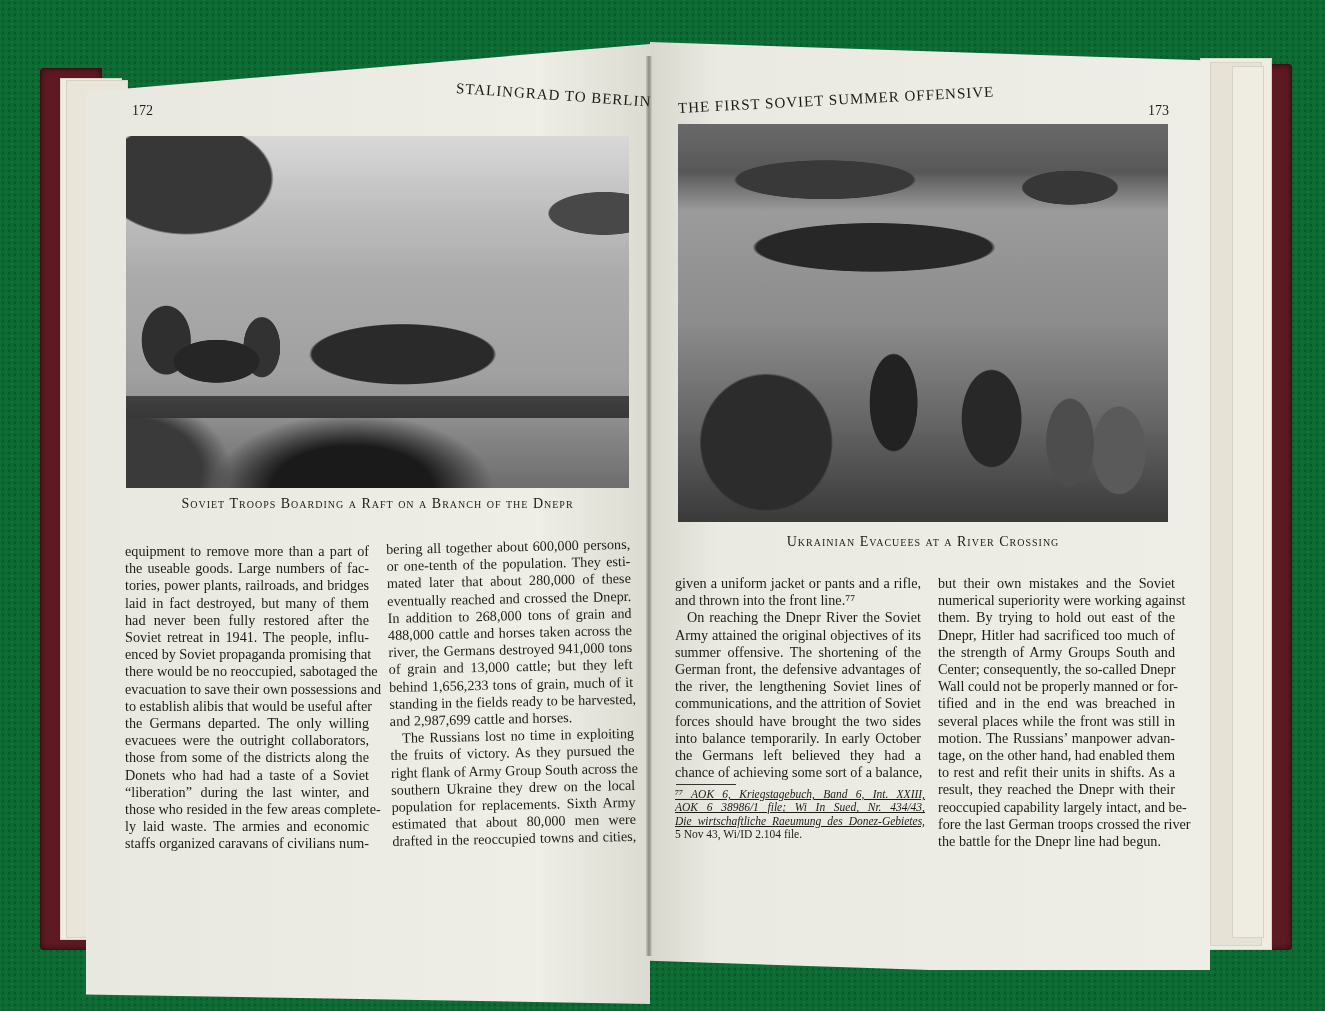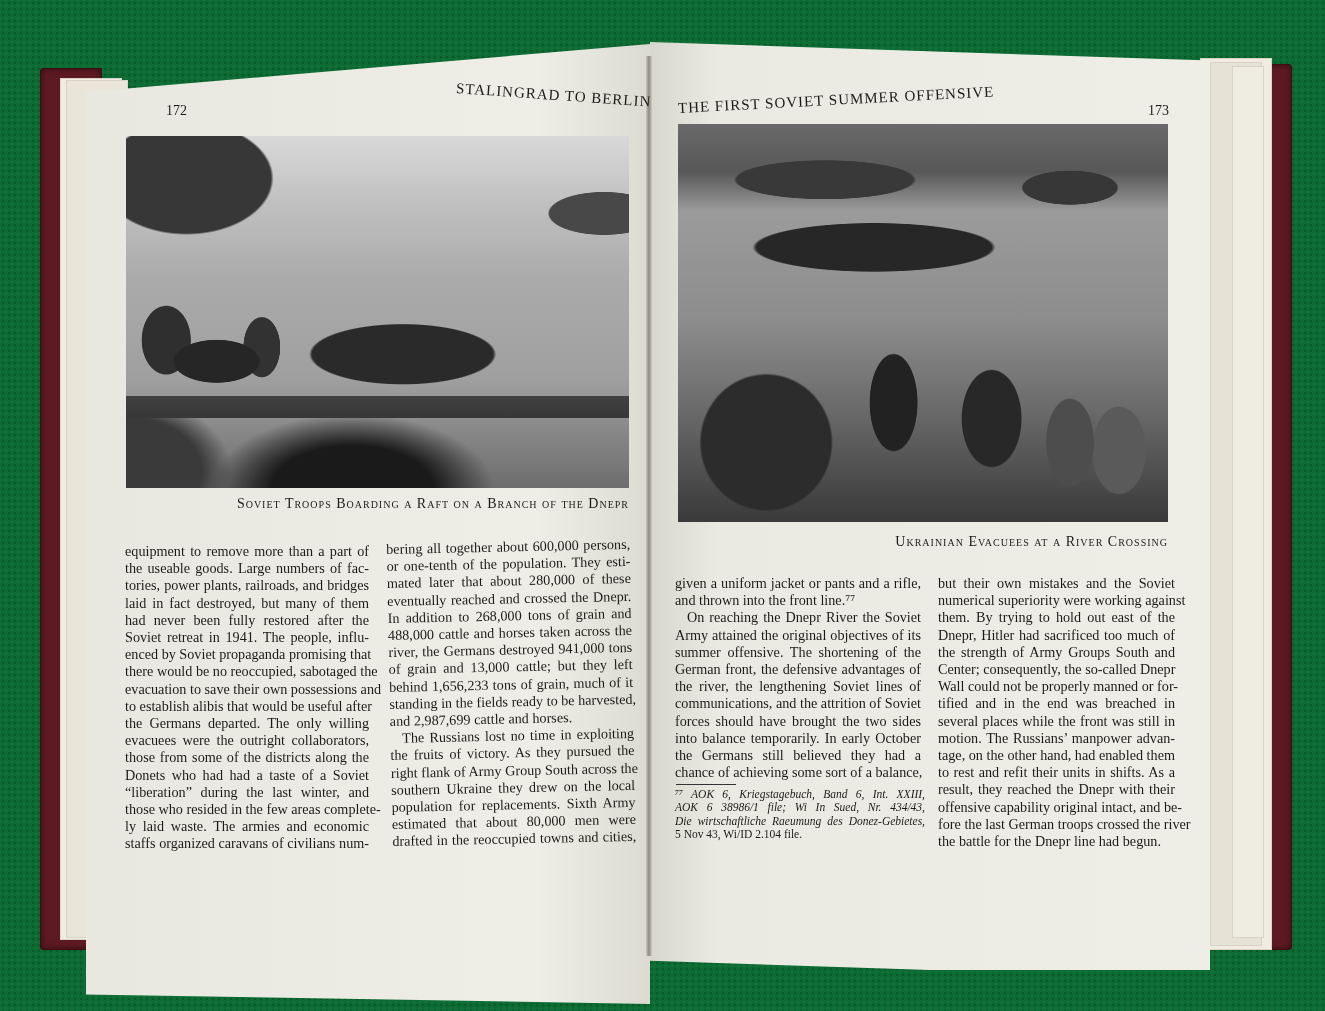--- a/index.html
+++ b/index.html
@@ -83,58 +83,58 @@
       radial-gradient(ellipse 16% 7% at 80% 16%, #3a3a3a 60%, transparent 62%),
       linear-gradient(180deg, #6a6a6a 0%, #5a5a5a 12%, #9a9a9a 22%, #8b8b8b 50%, #6e6e6e 70%, #3d3d3d 100%);
   }
   .photo-label {
     position: absolute; left: 0; right: 0; bottom: 6px; text-align: center;
     font-family: "DejaVu Sans", sans-serif; font-size: 10px; color: rgba(255,255,255,0.0); margin-top: 32px;
   }
 
   .caption {
     position: absolute; font-variant: small-caps; font-size: 14px; letter-spacing: 1px;
-    text-align: right; white-space: nowrap;
+    text-align: center; white-space: nowrap;
   }
 
   .col {
     position: absolute; font-size: 14.2px; line-height: 17.2px; text-align: justify;
     text-align-last: justify;
   }
   .col .line { display: block; white-space: nowrap; text-align: justify; text-align-last: justify; }
   .col .line.last { text-align-last: left; }
   .col .line.indent { padding-left: 12px; }
 
   .footnote-rule {
     position: absolute; left: 676px; top: 784px; width: 60px; height: 1px; background: #333;
   }
   .footnote {
     position: absolute; left: 675px; top: 788px; width: 250px;
     font-size: 11.5px; line-height: 13.4px;
   }
   .footnote .line { display: block; white-space: nowrap; text-align: justify; text-align-last: justify; }
   .footnote .line.last { text-align-last: left; }
-  .footnote i { font-style: italic; }
+  .footnote i { font-style: italic; text-decoration: underline; }
 </style>
 </head>
 <body>
 
 <div class="cover cover-left"></div>
 <div class="cover cover-right"></div>
 <div class="stack stack-left-1"></div>
 <div class="stack stack-left-2"></div>
 <div class="stack stack-right-1"></div>
 <div class="stack stack-right-2"></div>
 <div class="stack stack-right-3"></div>
 
 <div class="page page-left"></div>
 <div class="page page-right"></div>
 <div class="gutter"></div>
 
-<div class="page-num" style="left:132px; top:103px;margin-left:34px;">172</div>
+<div class="page-num" style="left:132px; top:103px;">172</div>
 <div class="running-head" style="left:456px; top:80px; transform: rotate(4deg); transform-origin: left center;">STALINGRAD TO BERLIN</div>
 
 <div class="photo photo-left">
   <div class="photo-label">Soldiers boarding a wooden raft on a river bank</div>
 </div>
 <div class="caption" style="left:126px; width:503px; top:496px;">Soviet Troops Boarding a Raft on a Branch of the Dnepr</div>
 
 <div class="col" style="left:125px; top:543px; width:244px;">
   <span class="line">equipment to remove more than a part of</span>
   <span class="line">the useable goods.  Large numbers of fac-</span>
@@ -189,21 +189,21 @@
   <span class="line">given a uniform jacket or pants and a rifle,</span>
   <span class="line last">and thrown into the front line.⁷⁷</span>
   <span class="line indent">On reaching the Dnepr River the Soviet</span>
   <span class="line">Army attained the original objectives of its</span>
   <span class="line">summer offensive.  The shortening of the</span>
   <span class="line">German front, the defensive advantages of</span>
   <span class="line">the river, the lengthening Soviet lines of</span>
   <span class="line">communications, and the attrition of Soviet</span>
   <span class="line">forces should have brought the two sides</span>
   <span class="line">into balance temporarily.  In early October</span>
-  <span class="line">the Germans still believed they had a</span>
+  <span class="line">the Germans left believed they had a</span>
   <span class="line">chance of achieving some sort of a balance,</span>
 </div>
 
 <div class="footnote-rule"></div>
 <div class="footnote">
   <i class="line">⁷⁷ AOK 6, Kriegstagebuch, Band 6, Int. XXIII,</i>
   <i class="line">AOK 6 38986/1 file; Wi In Sued, Nr. 434/43,</i>
   <i class="line">Die wirtschaftliche Raeumung des Donez-Gebietes,</i>
   <span class="line last">5 Nov 43, Wi/ID 2.104 file.</span>
 </div>
@@ -215,16 +215,16 @@
   <span class="line">Dnepr, Hitler had sacrificed too much of</span>
   <span class="line">the strength of Army Groups South and</span>
   <span class="line">Center; consequently, the so-called Dnepr</span>
   <span class="line">Wall could not be properly manned or for-</span>
   <span class="line">tified and in the end was breached in</span>
   <span class="line">several places while the front was still in</span>
   <span class="line">motion.  The Russians’ manpower advan-</span>
   <span class="line">tage, on the other hand, had enabled them</span>
   <span class="line">to rest and refit their units in shifts.  As a</span>
   <span class="line">result, they reached the Dnepr with their</span>
-  <span class="line">offensive capability original intact, and be-</span>
+  <span class="line">reoccupied capability largely intact, and be-</span>
   <span class="line">fore the last German troops crossed the river</span>
   <span class="line last">the battle for the Dnepr line had begun.</span>
 </div>
 
 </body></html>

